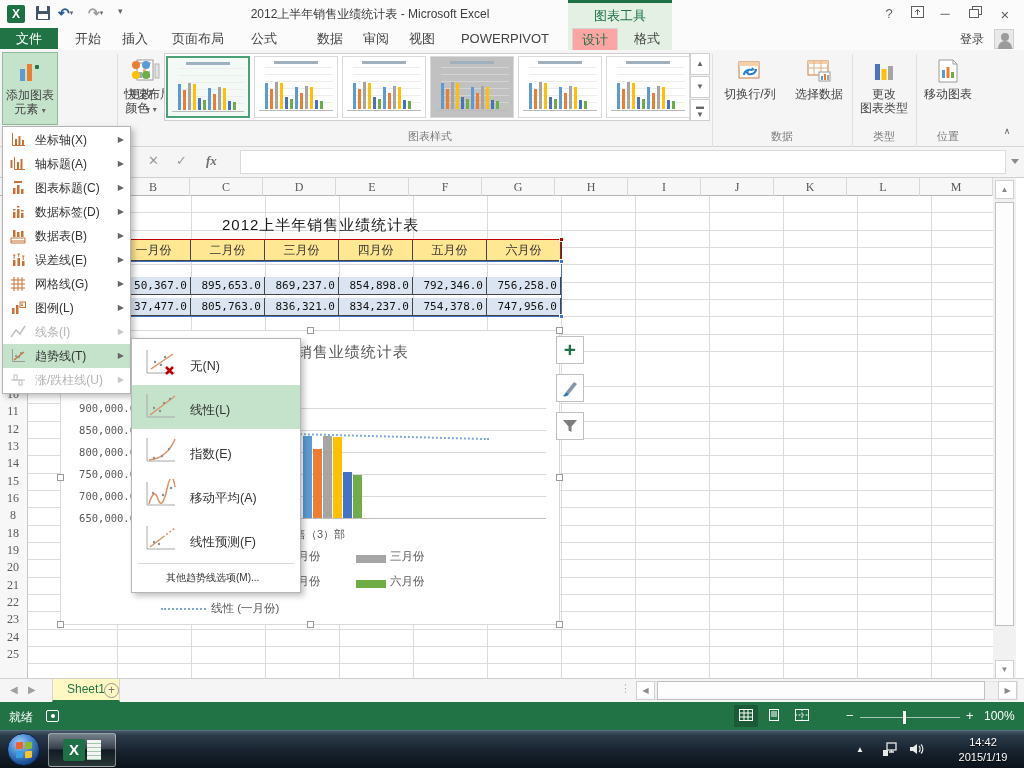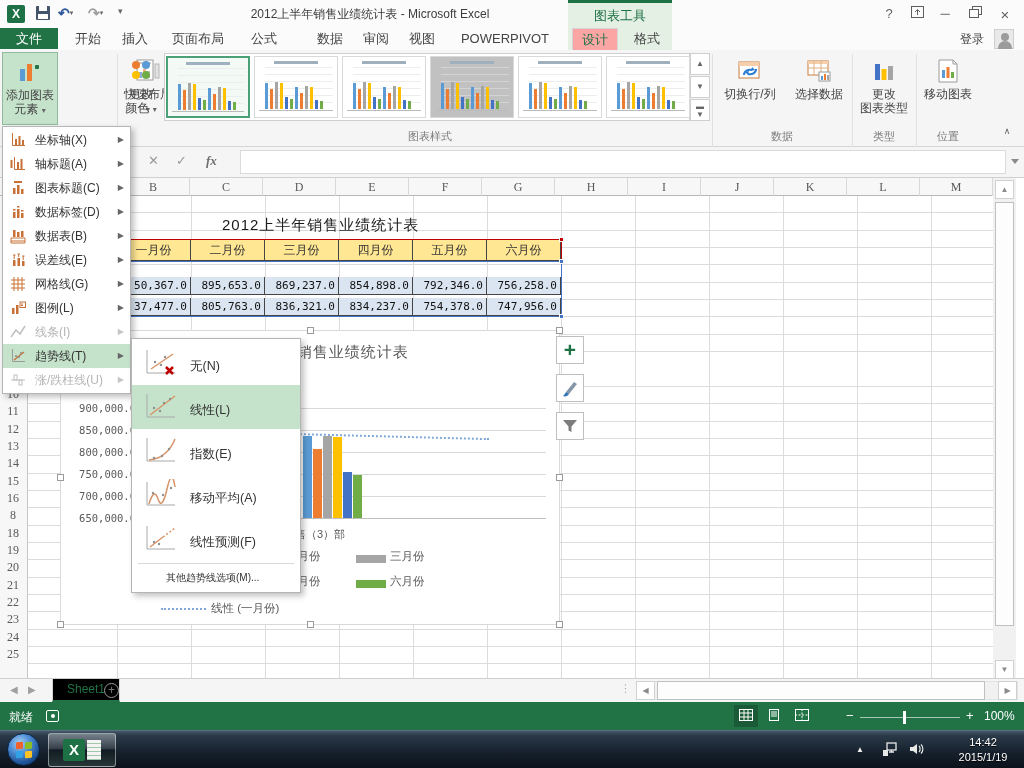--- a/index.html
+++ b/index.html
@@ -121,21 +121,21 @@
   .sitem{position:relative;height:44px;font-size:12.5px;color:#333;}
   .sitem svg{position:absolute;left:10px;top:6px;}
   .sitem span{position:absolute;left:58px;top:17px;}
   .sitem.hl{background:#c5e3cb;}
   #sub-sep{height:1px;background:#d9d9d9;margin:2px 6px;}
   #sub-footer{height:24px;line-height:24px;font-size:10px;color:#333;padding-left:34px;}
 
   
   #tabsrow{position:absolute;left:0;top:678px;width:1024px;height:24px;background:#f5f5f5;border-top:1px solid #cfcfcf;}
   .tabnav{position:absolute;top:5px;font-size:10px;color:#a0a0a0;}
-  #sheet-tab{position:absolute;left:52px;top:0;height:23px;background:#000000;border-left:1px solid #d5d5d5;border-right:1px solid #d5d5d5;border-bottom:2px solid #217346;color:#217346;font-size:12px;padding:0 14px;line-height:21px;}
+  #sheet-tab{position:absolute;left:52px;top:0;height:23px;background:#fef9c3;border-left:1px solid #d5d5d5;border-right:1px solid #d5d5d5;border-bottom:2px solid #217346;color:#217346;font-size:12px;padding:0 14px;line-height:21px;}
   #newsheet{position:absolute;left:104px;top:4px;width:15px;height:15px;border:1px solid #9a9a9a;border-radius:50%;color:#767676;font-size:12px;line-height:13px;text-align:center;}
   #splitdots{position:absolute;left:620px;top:3px;color:#b0b0b0;font-size:11px;letter-spacing:1px;}
   #hscroll-left{left:636px;top:2px;}
   #hthumb{position:absolute;left:657px;top:2px;width:328px;height:19px;background:#fdfdfd;border:1px solid #c0c0c0;}
   #hscroll-right{left:998px;top:2px;}
   #htrack{position:absolute;left:636px;top:2px;width:382px;height:19px;background:#f1f1f1;border:1px solid #e3e3e3;}
 
   
   #statusbar{position:absolute;left:0;top:702px;width:1024px;height:28px;background:#217346;color:#fff;}
   #ready{position:absolute;left:9px;top:7px;font-size:12px;}

